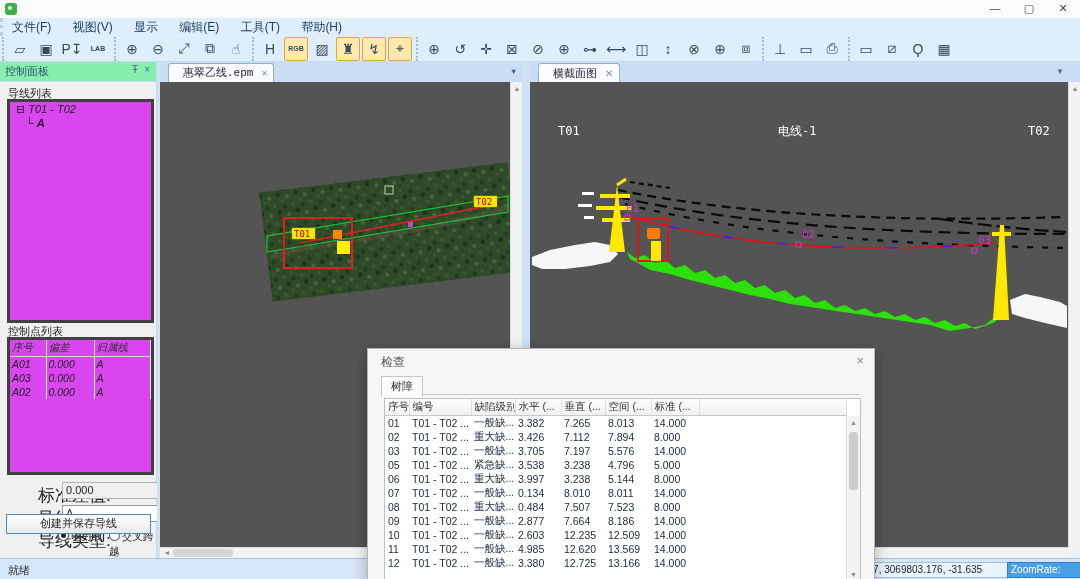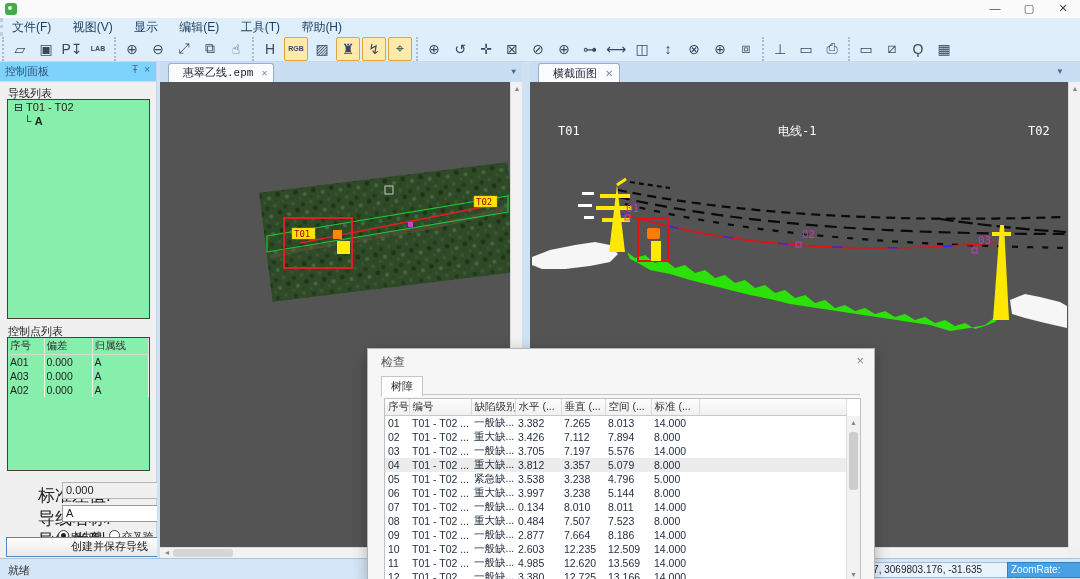--- a/index.html
+++ b/index.html
@@ -17,39 +17,39 @@
   .menu-item{display:inline-block;padding:1px 9px;font-size:12px;color:#1c3c5e;}
   
   .toolbar{left:0;top:36px;width:1080px;height:26px;background:#dfeefb;display:flex;align-items:center;padding-left:2px;box-sizing:border-box;border-bottom:1px solid #c7daec;}
   .tb-group{display:flex;align-items:center;border-left:2px dotted #a5bdd4;padding:0 3px;height:24px;}
   .tb-icon{width:22px;height:22px;margin:0 1px;display:flex;align-items:center;justify-content:center;
            color:#39495c;font-size:14px;border:1px solid transparent;border-radius:2px;background:transparent;}
   .tb-icon.small{font-size:7px;font-weight:bold;letter-spacing:0;}
   .tb-icon.active{background:#ffe9ad;border-color:#e8a33d;}
   
   .left-panel{left:0;top:62px;width:156px;height:496px;background:#f0f0f0;border-right:1px solid #c3d7ea;}
-  .lp-header{left:0;top:0;width:156px;height:19px;background:#7dd3fc;border-bottom:1px solid #cfdded;}
+  .lp-header{left:0;top:0;width:156px;height:19px;background:#86efac;border-bottom:1px solid #cfdded;}
   .lp-title{left:5px;top:2px;font-size:11px;color:#33507a;}
   .lp-hicon{top:2px;font-size:10px;color:#4a6a8a;}
   .lp-label{font-size:11px;color:#222;}
-  .lp-box{background:#86efac;border:1px solid #404040;}
+  .lp-box{background:#d946ef;border:3px solid #404040;font-style:italic;}
   .tree-row{font-size:11px;color:#222;white-space:nowrap;padding:1px 0 0 6px;}
   .tree-row b{font-weight:bold;}
   .cp-table{width:100%;border-collapse:collapse;font-size:10.5px;}
   .cp-table th{font-weight:normal;text-align:left;border-bottom:1px solid #d9d9d9;border-right:1px solid #e4e4e4;padding:1px 2px;height:14px;color:#333;}
   .cp-table td{padding:0 2px;height:14px;border-right:1px solid #f2f2f2;color:#222;}
   .field-row{left:6px;width:146px;height:18px;}
   .field-label{position:absolute;left:0;top:2px;font-size:17px;color:#222;margin-left:32px;}
   .field-input{position:absolute;left:56px;top:0;width:88px;height:15px;border:1px solid #999;background:#fff;font-size:11px;padding:0 3px;line-height:15px;}
   .field-input.ro{background:#f0f0f0;border-color:#b5b5b5;}
   .radio{display:inline-block;width:9px;height:9px;border:1px solid #444;border-radius:50%;background:#fff;position:relative;top:1px;margin-right:2px;}
   .radio.sel::after{content:"";position:absolute;left:2px;top:2px;width:5px;height:5px;border-radius:50%;background:#222;}
   .radio-label{font-size:10.5px;color:#222;}
-  .create-btn{left:6px;top:475px;width:143px;height:18px;background:linear-gradient(#fdfdfd,#e9e9e9);
-              border:1px solid #4f89c4;font-size:11px;text-align:center;line-height:17px;color:#222;padding-left:31px;}
+  .create-btn{left:6px;top:452px;width:143px;height:18px;background:linear-gradient(#fdfdfd,#e9e9e9);
+              border:1px solid #4f89c4;font-size:11px;text-align:center;line-height:17px;color:#222;}
   
   .splitter{background:#cfe2f4;}
   
   .tabbar{height:20px;background:#c9def2;border-bottom:1px solid #9db9d4;}
   .tab{position:absolute;top:1px;height:19px;background:#fafcff;border:1px solid #93b0cc;border-bottom:none;
        border-top-left-radius:3px;border-top-right-radius:3px;font-size:11px;color:#223;line-height:18px;padding:0 6px 0 14px;}
   .tab .close{margin-left:8px;color:#7a92aa;font-size:10px;}
   .tab-drop{position:absolute;top:5px;font-size:8px;color:#446a90;}
   .canvas{background:#545454;overflow:hidden;}
   .vscroll{background:#f2f2f2;border-left:1px solid #dcdcdc;}
@@ -402,30 +402,20 @@
             <tr>
               <td>03</td>
               <td>T01 - T02 ...</td>
               <td>一般缺...</td>
               <td>3.705</td>
               <td>7.197</td>
               <td>5.576</td>
               <td>14.000</td>
               <td></td>
             </tr>
-            <tr class="sel">
-              <td>04</td>
-              <td>T01 - T02 ...</td>
-              <td>重大缺...</td>
-              <td>3.812</td>
-              <td>3.357</td>
-              <td>5.079</td>
-              <td>8.000</td>
-              <td></td>
-            </tr>
             <tr>
               <td>05</td>
               <td>T01 - T02 ...</td>
               <td>紧急缺...</td>
               <td>3.538</td>
               <td>3.238</td>
               <td>4.796</td>
               <td>5.000</td>
               <td></td>
             </tr>

